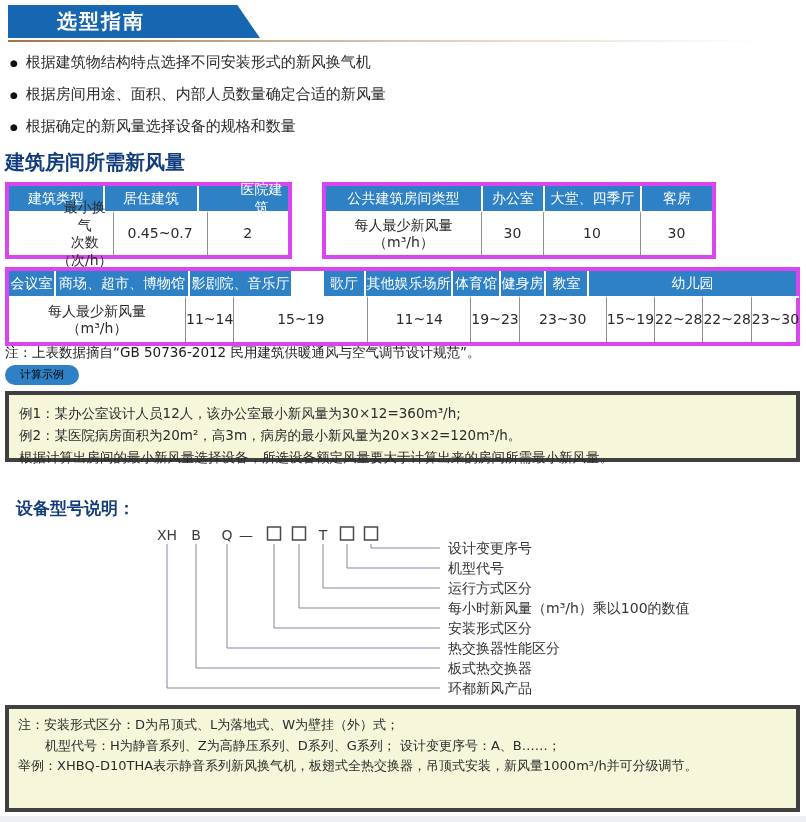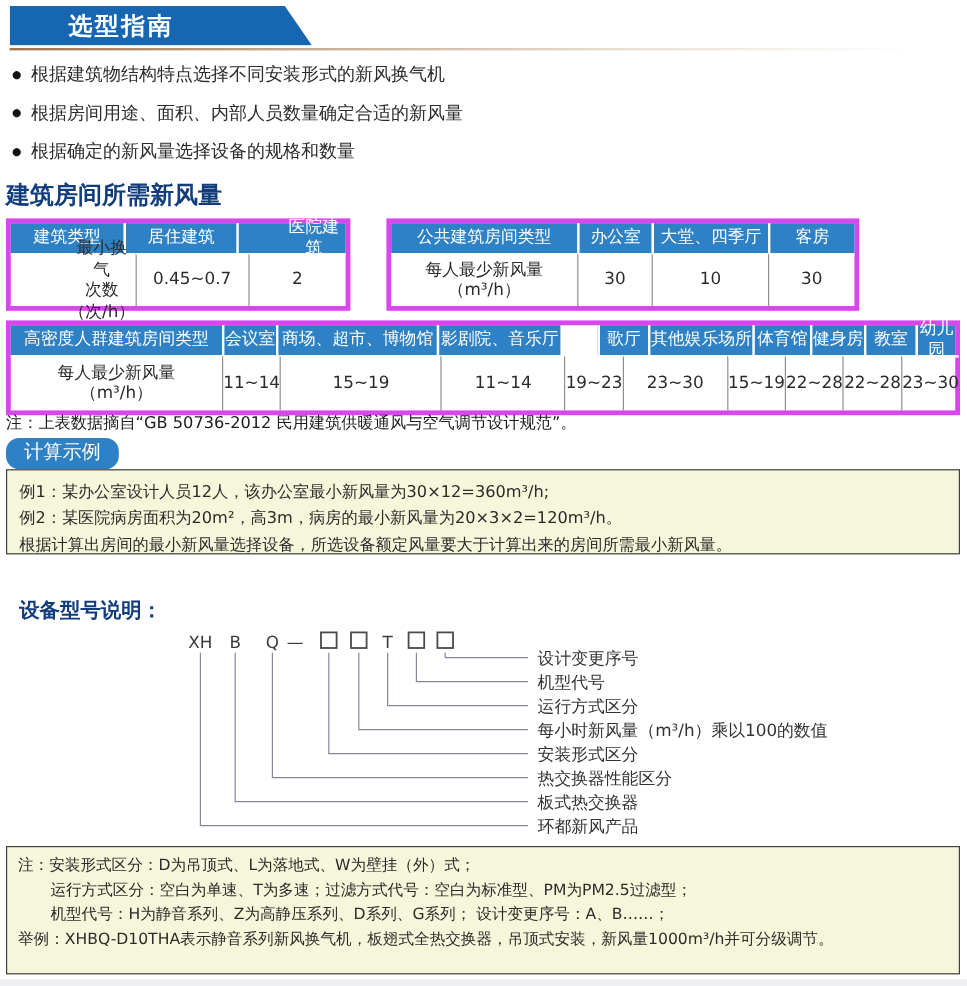--- a/index.html
+++ b/index.html
@@ -31,24 +31,24 @@
         font-size:14px; white-space:pre-line; line-height:1.25; }
   .head .td { background:#2e81c4; color:#fff; height:25px; }
   .head .td + .td { border-left:2px solid #ffffff; }
   .bodyr .td { color:#2b2b2b; border-top:2px solid #ffffff; }
   .bodyr .td + .td { border-left:1px solid #8f8f8f; }
   .t12 .bodyr .td { height:44px; }
   .t3  .bodyr .td { height:46px; }
 
   .note1 { left:5px; top:344px; font-size:13.5px; color:#1c1c1c; }
 
-  .badge { left:5px; top:365px; background:#2e81c4; color:#ffffff; font-size:16px;
+  .badge { left:5px; top:365px; background:#2e81c4; color:#000000; font-size:11px;
            padding:2px 15px 3px; border-radius:11px; display:inline-block; }
 
-  .ybox { background:#f6f6da; border:1px solid #404040; width:795px; left:5px; }
+  .ybox { background:#f6f6da; border:4px solid #404040; width:795px; left:5px; }
   .ybox1 { top:391px; height:71px; padding:7px 10px 0; font-size:13.5px; line-height:22px; }
   .ybox2 { top:705px; height:107px; padding:6px 9px 0; font-size:13px; line-height:20.5px; }
   .yline { color:#2b2b2b; }
   .indent { padding-left:27px; }
 
   .diagram { left:0; top:522px; width:806px; height:182px; }
   .diagram text { font-family:"DejaVu Sans","Liberation Sans",sans-serif; }
   .code-t { font-size:14px; fill:#3c3c3c; }
   .lbl-t  { font-size:14px; fill:#333333; }
   .cbox   { fill:none; stroke:#4a4a4a; stroke-width:1.5; }
@@ -106,21 +106,20 @@
     <div class="td" style="flex:0 0 155px;">每人最少新风量
 （m³/h）</div>
     <div class="td" style="flex:0 0 62px;">30</div>
     <div class="td" style="flex:0 0 97px;">10</div>
     <div class="td" style="flex:1;">30</div>
   </div>
 </div>
 
 <div class="abs tbl t3" style="left:5px; top:267px; width:795px;">
   <div class="tr head">
-    <div class="td" style="flex:0 0 176px;">高密度人群建筑房间类型</div>
     <div class="td" style="flex:0 0 45px;">会议室</div>
     <div class="td" style="flex:0 0 134px;">商场、超市、博物馆</div>
     <div class="td" style="flex:0 0 103px;text-align:right;">影剧院、音乐厅</div>
     <div class="td" style="flex:0 0 42px;margin-left:31px;">歌厅</div>
     <div class="td" style="flex:0 0 87px;">其他娱乐场所</div>
     <div class="td" style="flex:0 0 48px;">体育馆</div>
     <div class="td" style="flex:0 0 45px;">健身房</div>
     <div class="td" style="flex:0 0 43px;">教室</div>
     <div class="td" style="flex:1;">幼儿园</div>
   </div>
@@ -176,18 +175,17 @@
   <text class="lbl-t" x="448" y="71">运行方式区分</text>
   <text class="lbl-t" x="448" y="91">每小时新风量（m³/h）乘以100的数值</text>
   <text class="lbl-t" x="448" y="111">安装形式区分</text>
   <text class="lbl-t" x="448" y="131">热交换器性能区分</text>
   <text class="lbl-t" x="448" y="151">板式热交换器</text>
   <text class="lbl-t" x="448" y="171">环都新风产品</text>
 </svg>
 
 <div class="abs ybox ybox2">
   <div class="yline">注：安装形式区分：D为吊顶式、L为落地式、W为壁挂（外）式；</div>
-  <div class="yline indent">运行方式区分：空白为单速、T为多速；过滤方式代号：空白为标准型、PM为PM2.5过滤型；</div>
   <div class="yline indent">机型代号：H为静音系列、Z为高静压系列、D系列、G系列；  设计变更序号：A、B……；</div>
   <div class="yline">举例：XHBQ-D10THA表示静音系列新风换气机，板翅式全热交换器，吊顶式安装，新风量1000m³/h并可分级调节。</div>
 </div>
 
 <div class="abs footer-strip"></div>
 
 </body></html>

